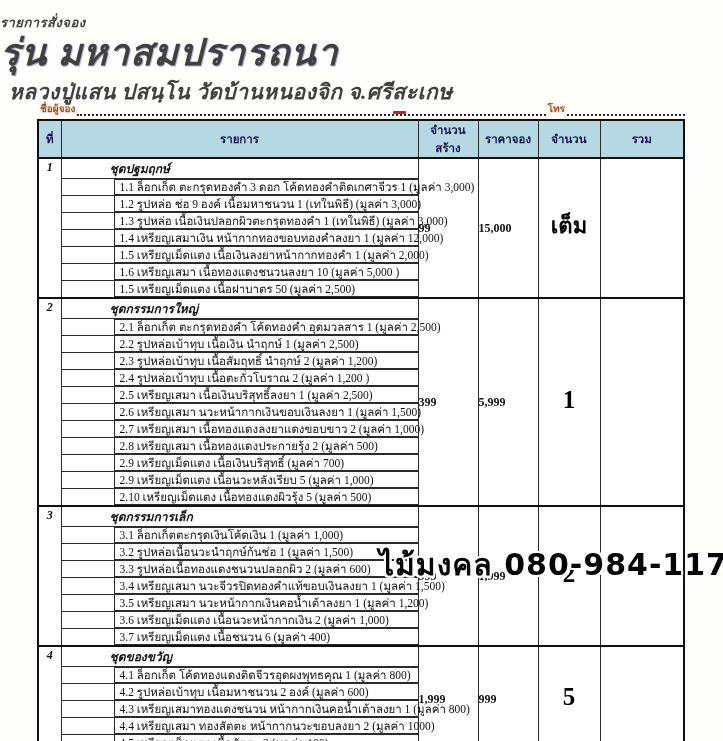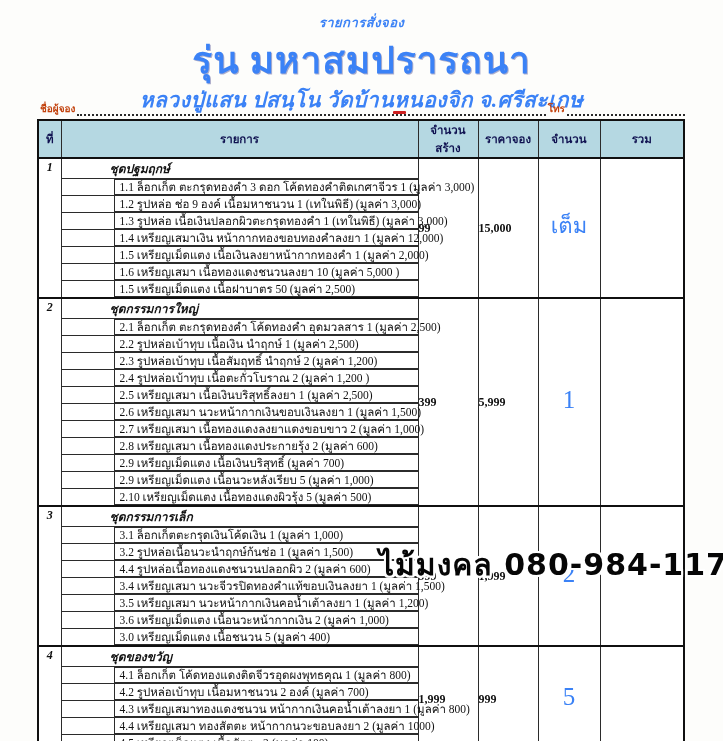--- a/index.html
+++ b/index.html
@@ -7,33 +7,34 @@
     width:723px;height:741px;
     background:#fdfdfb;
     font-family:"Liberation Serif","DejaVu Serif",serif;
     color:#111;
     position:relative;
     overflow:hidden;
   }
   .page{position:absolute;inset:0;}
 
   
-  .hdr{ text-align:center; color:#3b82f6; }
+  .hdr{ color:#404040; }
   .form-type{
     padding-top:12px; font-size:13px; font-weight:bold; font-style:italic;
     letter-spacing:.5px;
   }
   .title{
-    font-size:37px; font-weight:bold; line-height:1.0;
-    margin-top:9px; letter-spacing:1px;
+    font-size:37px; font-weight:bold; font-style:italic; line-height:1.0;
+    margin-top:1px; letter-spacing:1px;
     text-shadow:1px 1px 0 rgba(27,27,111,.35);
   }
   .subtitle{
     font-size:21px; font-weight:bold; font-style:italic; margin-top:4px;
     letter-spacing:.5px;
+    padding-left:9px;
   }
 
   
   .name-line{
     position:absolute; left:38px; right:38px; top:96px; height:20px;
     display:flex; align-items:flex-end;
     font-size:10px; font-weight:bold; color:#c2410c;
   }
   .name-line .lbl{ white-space:nowrap; padding:0 2px; }
   .dots{ flex:1 1 auto; border-bottom:2px dotted #2a2a2a; height:14px; }
@@ -76,21 +77,21 @@
     margin-left:52px; height:16px; box-sizing:border-box;
     border-left:1px solid #2b2b2b; border-bottom:1px solid #2b2b2b;
     display:flex; align-items:center; padding-left:5px;
     font-size:11.5px; line-height:12px; white-space:nowrap;
   }
   .item-box.first{ border-top:1px solid #2b2b2b; }
 
   td.v-made, td.v-price{ text-align:left; vertical-align:middle;
     font-weight:bold; font-size:12px; }
   td.v-qty{ text-align:center; vertical-align:middle;
-    color:#3b82f6; font-weight:normal; }
+    color:#000000; font-weight:bold; }
   td.v-qty .big-num{ font-size:25px; line-height:14px; }
   td.v-qty .full-txt{ font-size:22px; line-height:14px; }
   td.v-total{ }
 
   
   .watermark{
     position:absolute; left:379px; top:541px;
     font-family:"DejaVu Sans","Liberation Sans",sans-serif;
     font-weight:bold; font-size:30px; letter-spacing:1px;
     color:#060606; white-space:nowrap;
@@ -220,21 +221,21 @@
             <div class="item-box">2.6 เหรียญเสมา นวะหน้ากากเงินขอบเงินลงยา 1 (มูลค่า 1,500)</div>
           </td>
         </tr>
         <tr class="rw sub">
           <td class="item-cell">
             <div class="item-box">2.7 เหรียญเสมา เนื้อทองแดงลงยาแดงขอบขาว 2 (มูลค่า 1,000)</div>
           </td>
         </tr>
         <tr class="rw sub">
           <td class="item-cell">
-            <div class="item-box">2.8 เหรียญเสมา เนื้อทองแดงประกายรุ้ง 2 (มูลค่า 600)</div>
+            <div class="item-box">2.8 เหรียญเสมา เนื้อทองแดงประกายรุ้ง 2 (มูลค่า 500)</div>
           </td>
         </tr>
         <tr class="rw sub">
           <td class="item-cell">
             <div class="item-box">2.9 เหรียญเม็ดแตง เนื้อเงินบริสุทธิ์ (มูลค่า 700)</div>
           </td>
         </tr>
         <tr class="rw sub">
           <td class="item-cell">
             <div class="item-box">2.9 เหรียญเม็ดแตง เนื้อนวะหลังเรียบ 5 (มูลค่า 1,000)</div>
@@ -258,59 +259,59 @@
             <div class="item-box first">3.1 ล็อกเก็ตตะกรุดเงินโค้ดเงิน 1 (มูลค่า 1,000)</div>
           </td>
         </tr>
         <tr class="rw sub">
           <td class="item-cell">
             <div class="item-box">3.2 รูปหล่อเนื้อนวะนำฤกษ์ก้นช่อ 1 (มูลค่า 1,500)</div>
           </td>
         </tr>
         <tr class="rw sub">
           <td class="item-cell">
-            <div class="item-box">4.4 รูปหล่อเนื้อทองแดงชนวนปลอกผิว 2 (มูลค่า 600)</div>
+            <div class="item-box">3.3 รูปหล่อเนื้อทองแดงชนวนปลอกผิว 2 (มูลค่า 600)</div>
           </td>
         </tr>
         <tr class="rw sub">
           <td class="item-cell">
             <div class="item-box">3.4 เหรียญเสมา นวะจีวรปิดทองคำแท้ขอบเงินลงยา 1 (มูลค่า 1,500)</div>
           </td>
         </tr>
         <tr class="rw sub">
           <td class="item-cell">
             <div class="item-box">3.5 เหรียญเสมา นวะหน้ากากเงินคอน้ำเต้าลงยา 1 (มูลค่า 1,200)</div>
           </td>
         </tr>
         <tr class="rw sub">
           <td class="item-cell">
             <div class="item-box">3.6 เหรียญเม็ดแตง เนื้อนวะหน้ากากเงิน 2 (มูลค่า 1,000)</div>
           </td>
         </tr>
         <tr class="rw sub">
           <td class="item-cell">
-            <div class="item-box">3.0 เหรียญเม็ดแตง เนื้อชนวน 5 (มูลค่า 400)</div>
+            <div class="item-box">3.7 เหรียญเม็ดแตง เนื้อชนวน 6 (มูลค่า 400)</div>
           </td>
         </tr>
         <tr class="rw grp-start">
           <td class="no-cell" rowspan="6">4</td>
           <td class="grp-title">ชุดของขวัญ</td>
           <td class="v-made" rowspan="6">1,999</td>
           <td class="v-price" rowspan="6">999</td>
           <td class="v-qty" rowspan="6"><span class="big-num">5</span></td>
           <td class="v-total" rowspan="6"></td>
         </tr>
         <tr class="rw sub">
           <td class="item-cell">
             <div class="item-box first">4.1 ล็อกเก็ต โค้ดทองแดงติดจีวรอุดผงพุทธคุณ 1 (มูลค่า 800)</div>
           </td>
         </tr>
         <tr class="rw sub">
           <td class="item-cell">
-            <div class="item-box">4.2 รูปหล่อเบ้าทุบ เนื้อมหาชนวน 2 องค์ (มูลค่า 700)</div>
+            <div class="item-box">4.2 รูปหล่อเบ้าทุบ เนื้อมหาชนวน 2 องค์ (มูลค่า 600)</div>
           </td>
         </tr>
         <tr class="rw sub">
           <td class="item-cell">
             <div class="item-box">4.3 เหรียญเสมาทองแดงชนวน หน้ากากเงินคอน้ำเต้าลงยา 1 (มูลค่า 800)</div>
           </td>
         </tr>
         <tr class="rw sub">
           <td class="item-cell">
             <div class="item-box">4.4 เหรียญเสมา ทองสัตตะ หน้ากากนวะขอบลงยา 2 (มูลค่า 1000)</div>

